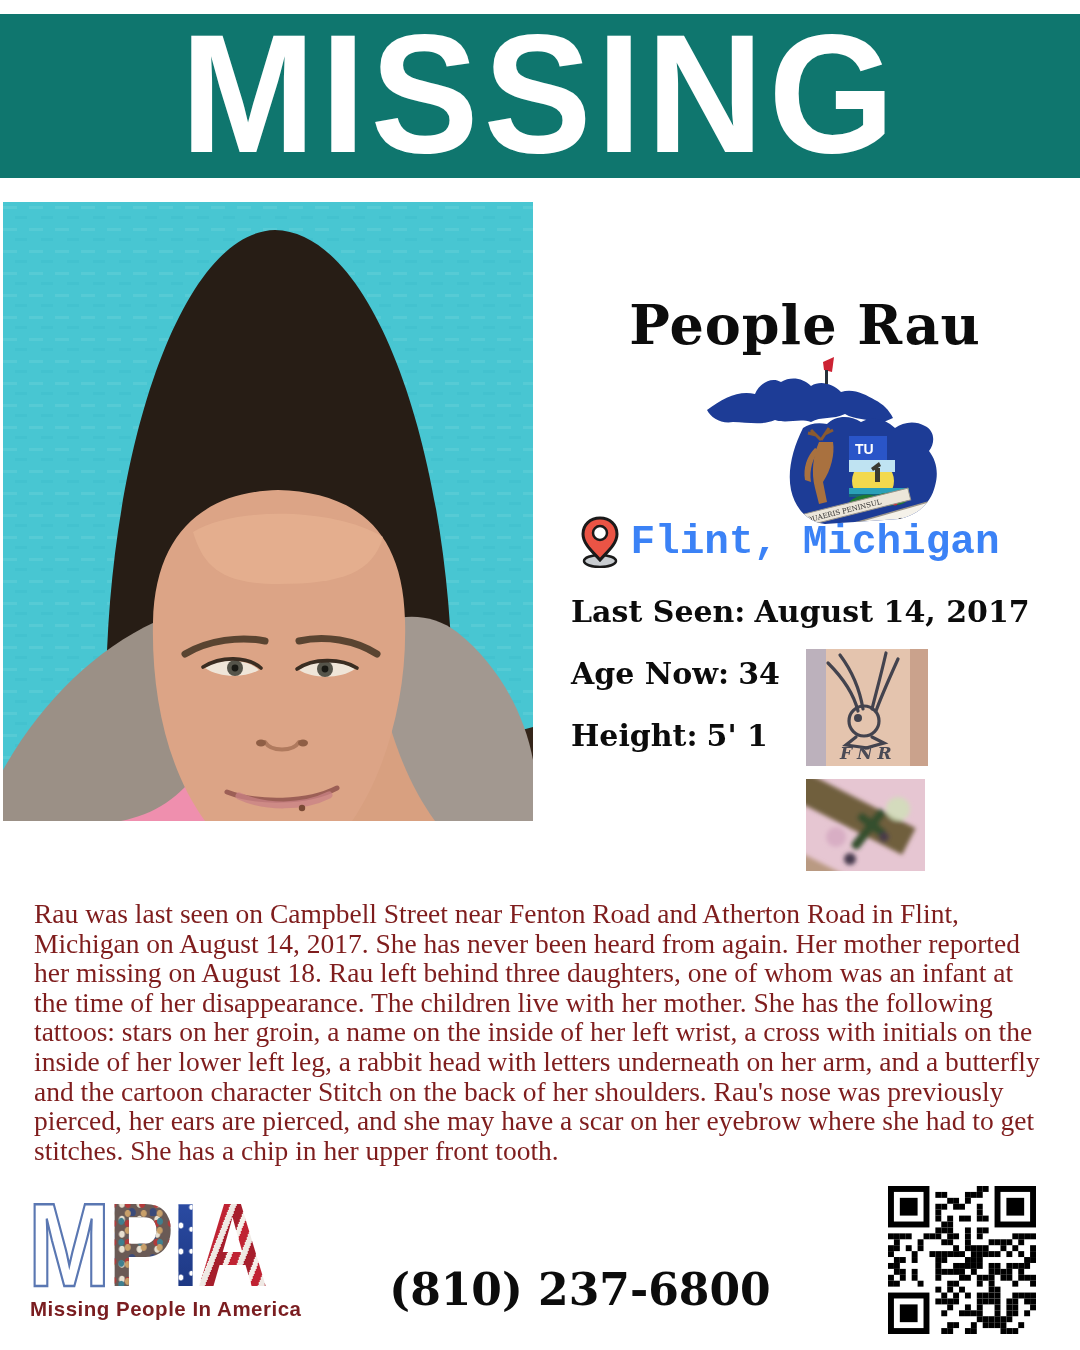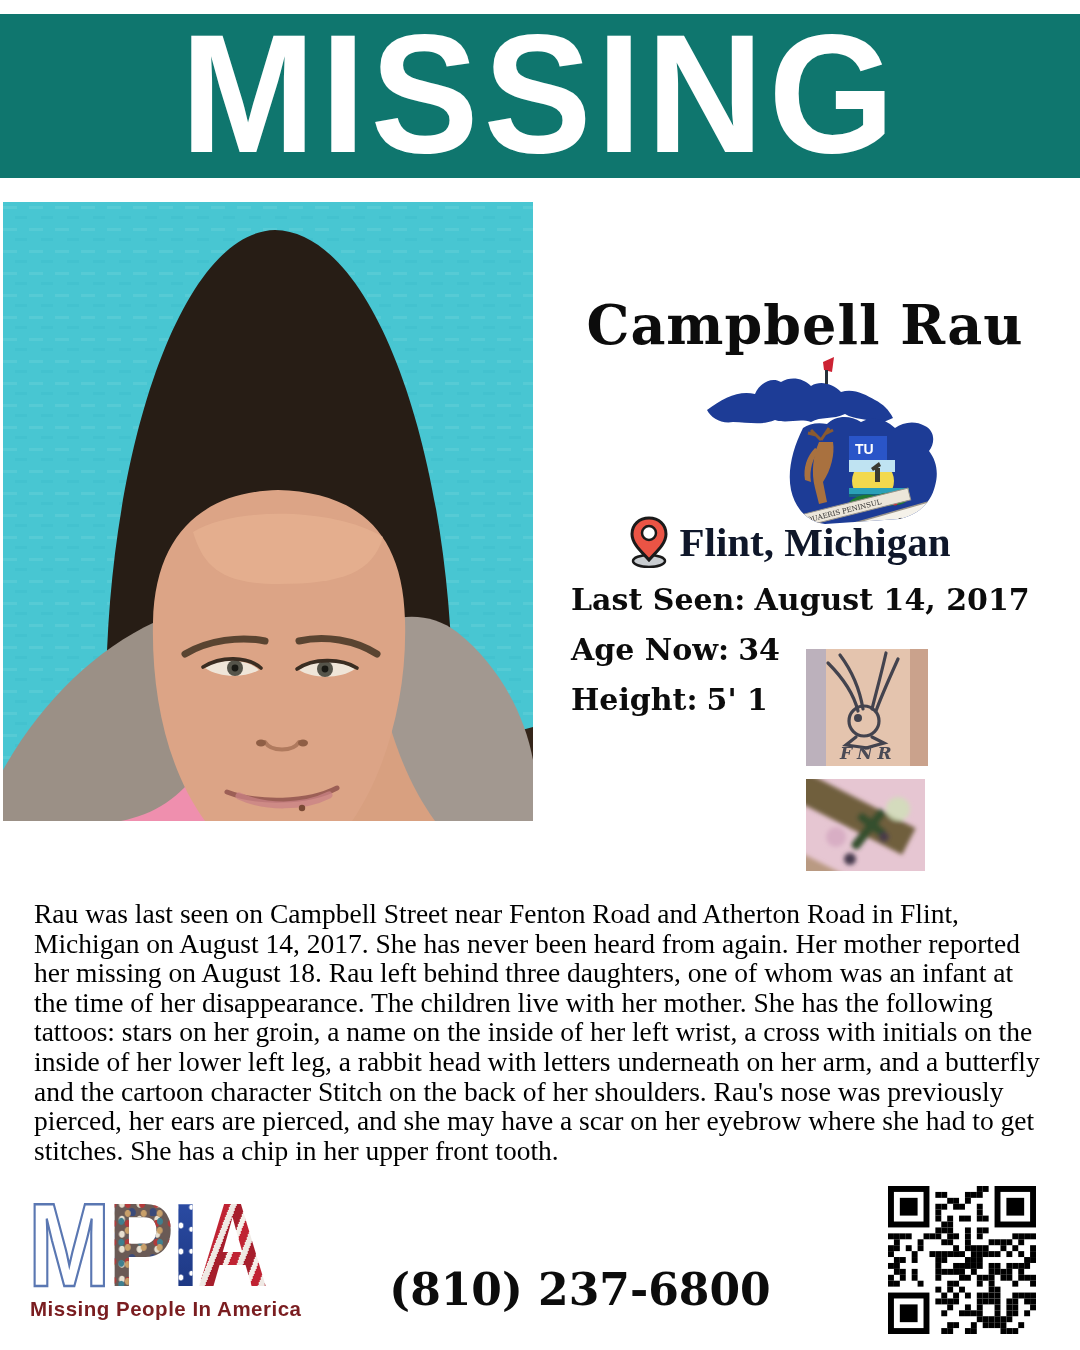--- a/index.html
+++ b/index.html
@@ -15,29 +15,29 @@
 
   
   .photo{left:3px;top:202px;width:530px;height:619px;}
 
   
   .name{left:585px;top:293px;width:440px;text-align:center;color:#0c0c0c;
         font-family:"DejaVu Serif",serif;font-weight:700;font-size:54px;letter-spacing:1px;}
   .map{left:703px;top:348px;width:258px;height:178px;text-decoration:underline;}
   .locrow{left:560px;top:516px;width:460px;display:flex;align-items:center;justify-content:center;gap:10px;}
   .locrow .pin{width:40px;height:52px;display:inline-block;}
-  .locrow .loctext{color:#0f172a;font-family:Liberation Serif, serif;font-weight:700;font-size:41px;}
+  .locrow .loctext{color:#3b82f6;font-family:Liberation Mono, monospace;font-weight:700;font-size:41px;}
   .details{left:571px;top:582px;width:420px;}
-  .dline{height:50px;color:#0c0c0c;font-family:"DejaVu Serif",serif;font-weight:700;font-size:30px;white-space:nowrap;}
+  .dline{height:50px;color:#0c0c0c;font-family:"DejaVu Serif",serif;font-weight:700;font-size:30px;white-space:nowrap;margin-top:12px;}
   .dline .val{margin-left:9px;}
   .tattoo1{left:806px;top:649px;width:122px;height:117px;text-align:center;}
   .tattoo2{left:806px;top:779px;width:119px;height:92px;}
 
   
-  .desc{left:34px;top:899px;width:1014px;color:#000000;font-family:"Liberation Serif",serif;
+  .desc{left:34px;top:899px;width:1014px;color:#7f1d1d;font-family:"Liberation Serif",serif;
         font-size:27.5px;line-height:29.6px;text-align:left;}
 
   
   .mpia{left:28px;top:1193px;width:320px;height:110px;font-family:"Liberation Sans",sans-serif;
         font-weight:700;font-size:118px;line-height:104px;letter-spacing:-3px;
         transform:scaleX(0.84);transform-origin:left top;white-space:nowrap;}
   .mpia .L{display:inline-block;}
   .mpia .m{color:#ffffff;-webkit-text-stroke:2.5px #5a77b2;text-stroke:2.5px #5a77b2;}
   .mpia .p{color:transparent;-webkit-background-clip:text;background-clip:text;
         background-color:#6a5a55;
@@ -125,21 +125,21 @@
       <circle cx="300" cy="600" r="0" fill="none"></circle>
       <circle cx="302" cy="604" r="0" fill="none"></circle>
       <circle cx="301" cy="612" r="3" fill="#7a4a35" opacity="0"></circle>
       <circle cx="300" cy="611" r="3.2" fill="#7a4a35" transform="translate(0,0)" opacity="0"></circle>
       <circle cx="299" cy="608" r="3.1" fill="#7a4a35" opacity="0"></circle>
 
       <circle cx="299" cy="606" r="3.2" fill="#7a4a35"></circle>
     </svg>
   </div>
 
-  <div class="abs name">Campbell Rau</div>
+  <div class="abs name">People Rau</div>
 
   <div class="abs map">
     <svg width="258" height="178" viewBox="0 0 258 178">
       <defs>
         <clipPath id="lpclip">
           <path d="M100,80 C90,100 84,122 88,142 C92,160 104,174 122,176 L196,171 C216,167 228,154 232,138 C236,124 233,112 226,103 C233,94 231,82 222,78 C212,72 200,74 192,80 C182,70 168,68 158,74 C146,66 132,68 124,76 C114,74 106,76 100,80 Z"></path>
         </clipPath>
       </defs>
 
       <path d="M4,62 C20,50 36,42 52,46 C56,36 68,28 78,34 C88,28 100,30 108,38 C118,32 130,36 138,44 C150,40 162,46 172,52 C180,56 186,62 190,70 L176,76 C164,70 152,72 142,66 C130,72 118,68 108,74 C96,70 84,76 72,72 C58,78 44,74 30,74 C18,76 8,70 4,62 Z" fill="#1d3c96"></path>

